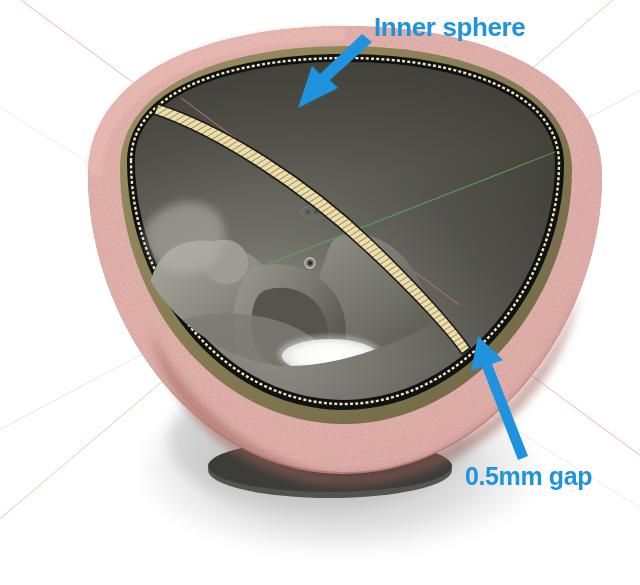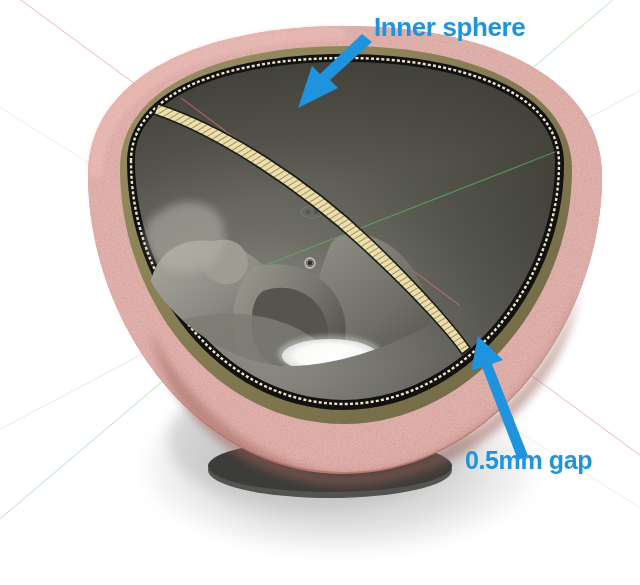--- a/index.html
+++ b/index.html
@@ -35,21 +35,21 @@
     white-space: nowrap;
     line-height: 1;
   }
   #label-inner-sphere {
     left: 374px;
     top: 14px;
     font-size: 26px;
   }
   #label-gap {
     left: 465px;
-    top: 448px;
+    top: 464px;
     font-size: 25px;
   }
 </style>
 </head>
 <body>
 
 <div id="stage">
 
   <svg id="viewport-svg" viewBox="0 0 640 585">
     <defs>

